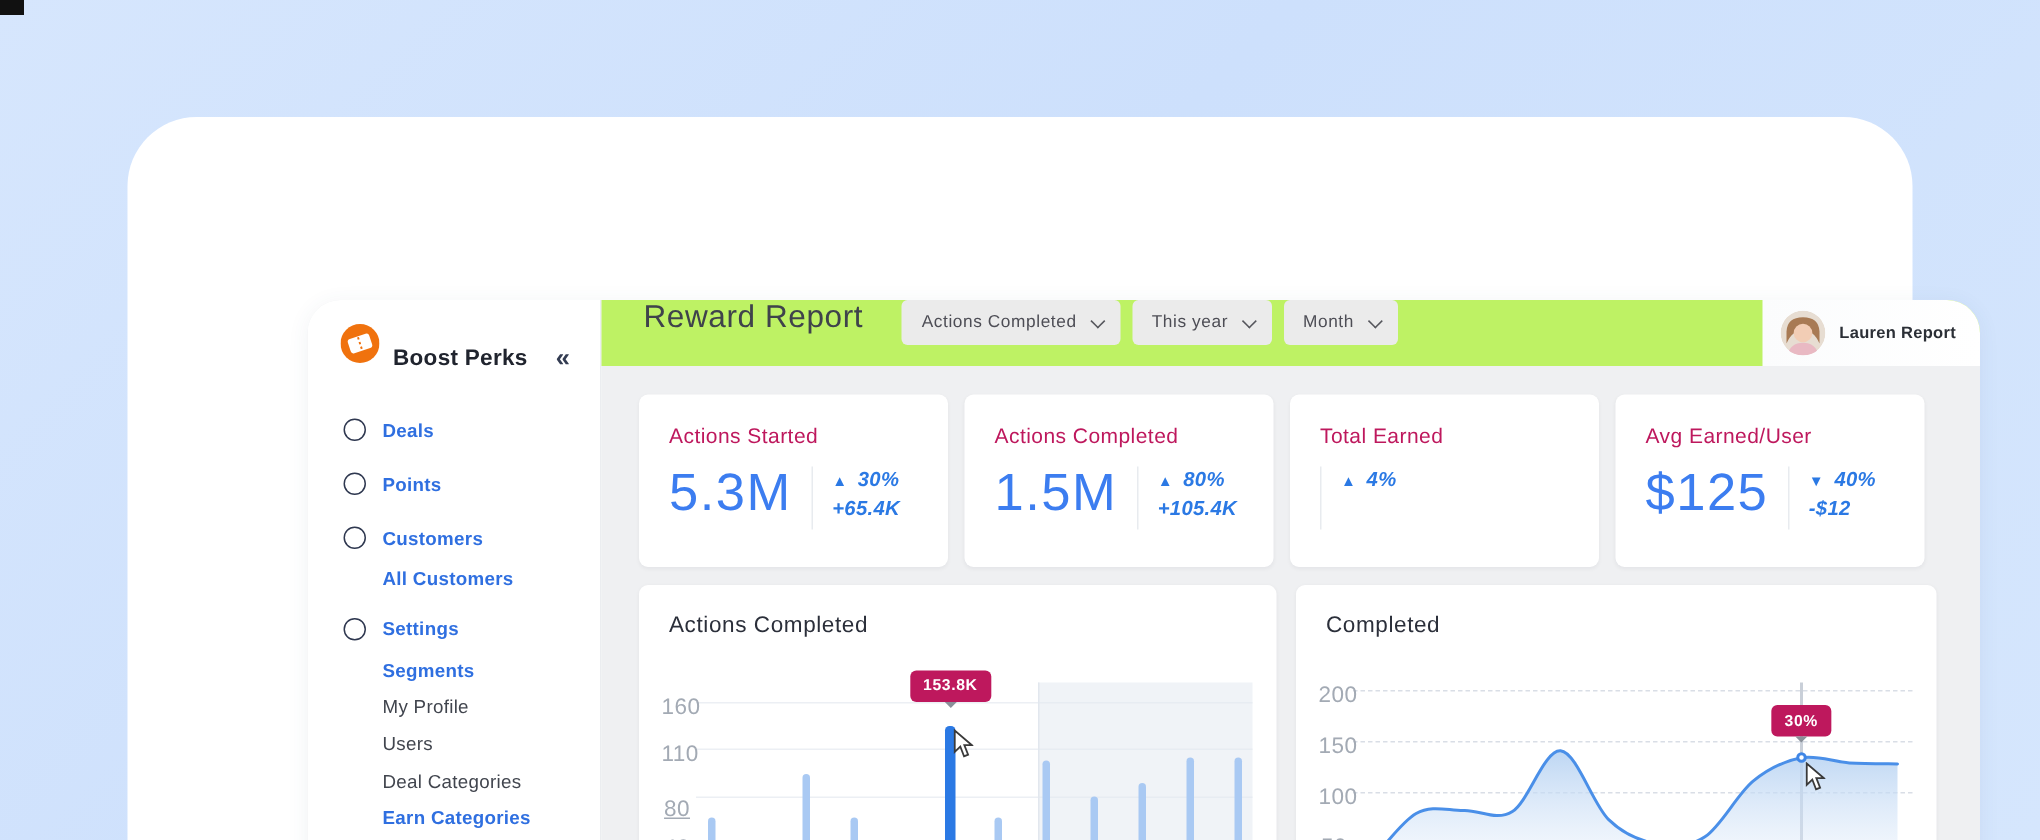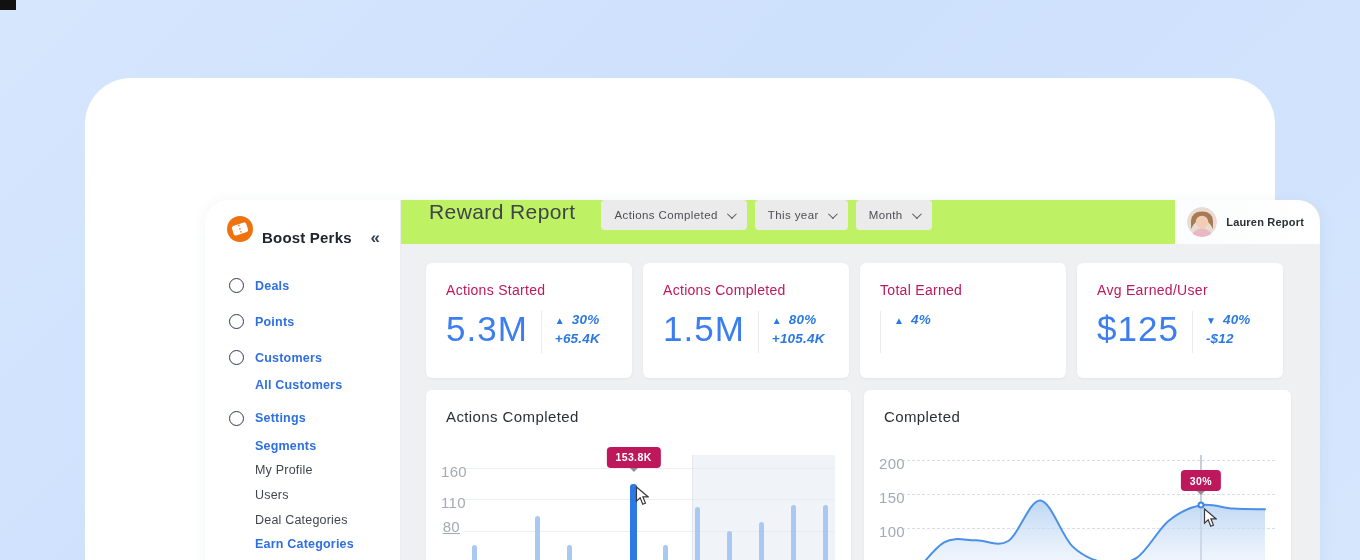--- a/index.html
+++ b/index.html
@@ -215,21 +215,21 @@
 
           <section class="chart-card" style="width:425px">
             <div class="chart-title">Actions Completed</div>
             <div class="plot plot-bar" id="bar-plot">
                 <div class="forecast-region" style="left: 228.364px;"></div>
                 <div class="gridline" style="top: 13px;"></div>
                 <span class="y-tick" style="top: 8px;">160</span>
                 <div class="gridline" style="top: 44.25px;"></div>
                 <span class="y-tick" style="top: 39.25px;">110</span>
                 <div class="gridline" style="top: 75.5px;"></div>
-                <span class="y-tick" style="top: 63px; text-decoration: underline;">80</span>
+                <span class="y-tick" style="top: 76px; text-decoration: underline;">80</span>
                 <span class="y-tick" style="top: 101.75px;">40</span>
                 <div class="bar" style="height: 47.6562px; left: 7.5px;"></div>
                 <div class="bar" style="height: 76.5625px; left: 71.3182px;"></div>
                 <div class="bar" style="height: 47.6562px; left: 103.227px;"></div>
                 <div class="bar bar-active" style="height: 109.375px; left: 166.045px;"></div>
                 <div class="bar" style="height: 47.6562px; left: 198.955px;"></div>
                 <div class="bar" style="height: 85.9375px; left: 230.864px;"></div>
                 <div class="bar" style="height: 62.5px; left: 262.773px;"></div>
                 <div class="bar" style="height: 71.0938px; left: 294.682px;"></div>
                 <div class="bar" style="height: 88.2812px; left: 326.591px;"></div>

